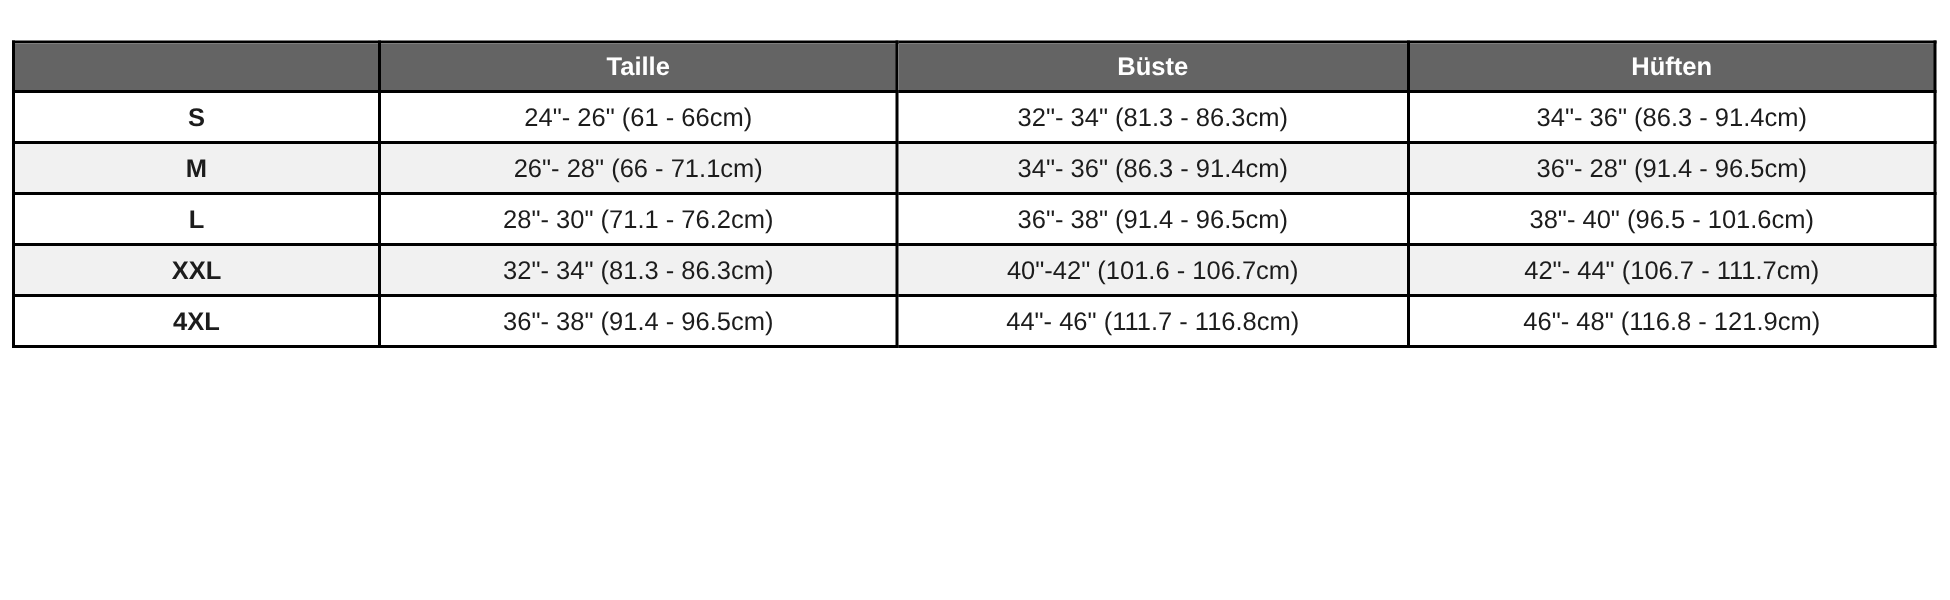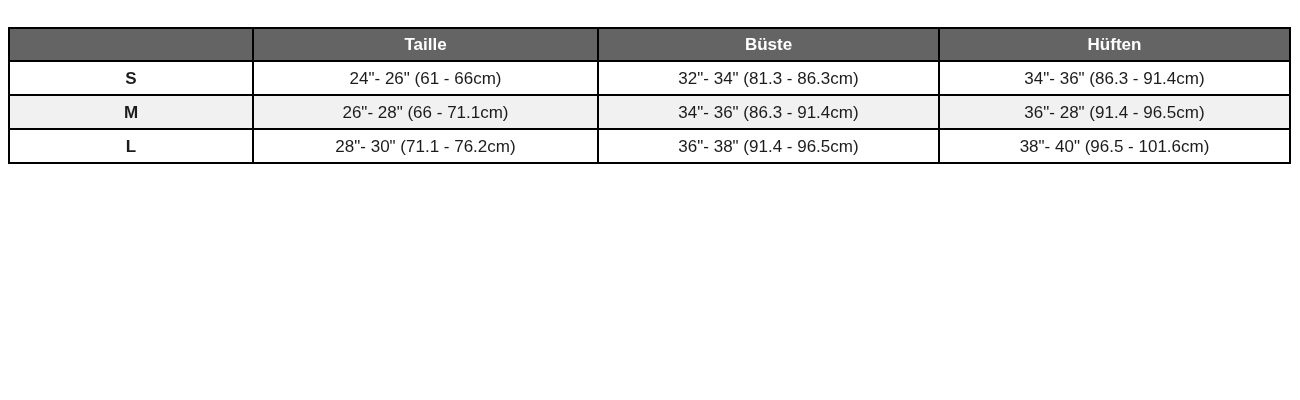--- a/index.html
+++ b/index.html
@@ -81,15 +81,27 @@
         <td>26"- 28" (66 - 71.1cm)</td>
         <td>34"- 36" (86.3 - 91.4cm)</td>
         <td>36"- 28" (91.4 - 96.5cm)</td>
       </tr>
       <tr>
         <td class="size-cell">L</td>
         <td>28"- 30" (71.1 - 76.2cm)</td>
         <td>36"- 38" (91.4 - 96.5cm)</td>
         <td>38"- 40" (96.5 - 101.6cm)</td>
       </tr>
+      <tr>
+        <td class="size-cell">XXL</td>
+        <td>32"- 34" (81.3 - 86.3cm)</td>
+        <td>40"-42" (101.6 - 106.7cm)</td>
+        <td>42"- 44" (106.7 - 111.7cm)</td>
+      </tr>
+      <tr>
+        <td class="size-cell">4XL</td>
+        <td>36"- 38" (91.4 - 96.5cm)</td>
+        <td>44"- 46" (111.7 - 116.8cm)</td>
+        <td>46"- 48" (116.8 - 121.9cm)</td>
+      </tr>
     </tbody>
   </table>
 </div>
 
 </body></html>

